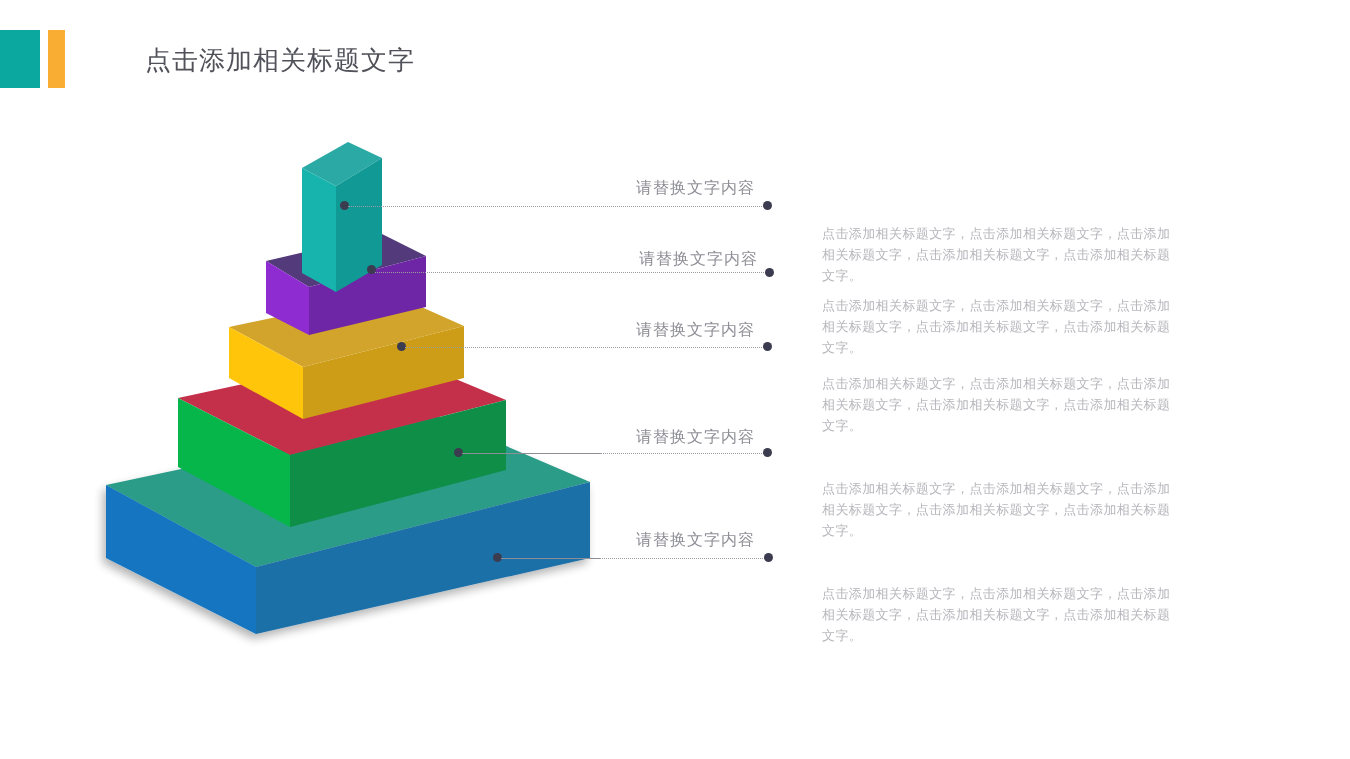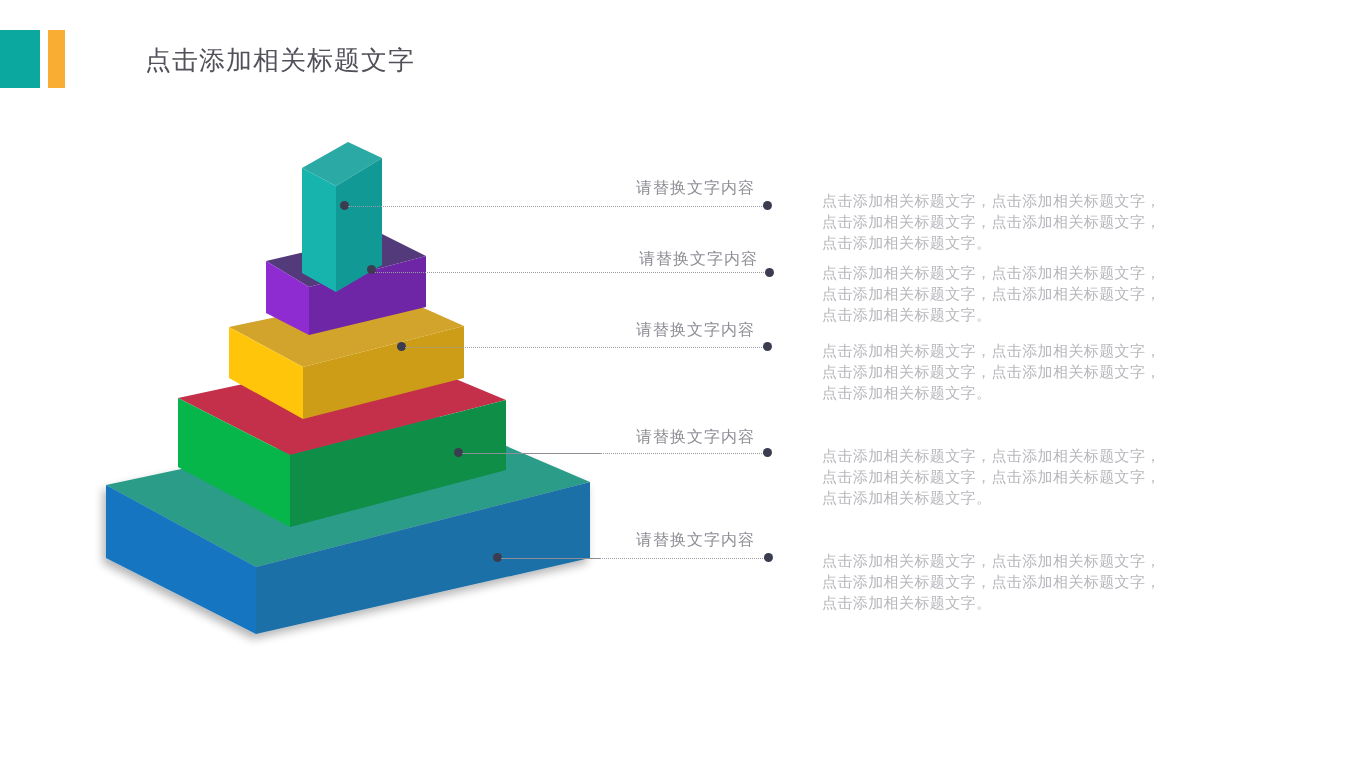--- a/index.html
+++ b/index.html
@@ -85,24 +85,25 @@
   .dot {
     position: absolute;
     width: 9px;
     height: 9px;
     border-radius: 50%;
     background: #3c3c50;
   }
   .row-body {
     position: absolute;
     width: 352px;
-    font-size: 15px;
+    font-size: 13px;
     line-height: 21px;
     color: #b6b6bc;
     letter-spacing: 0.4px;
+    margin-top: 33px;
   }
 </style>
 </head>
 <body>
 
 <div id="header">
   <div id="logo-teal"></div>
   <div id="logo-orange"></div>
   <div id="page-title">点击添加相关标题文字</div>
 </div>

